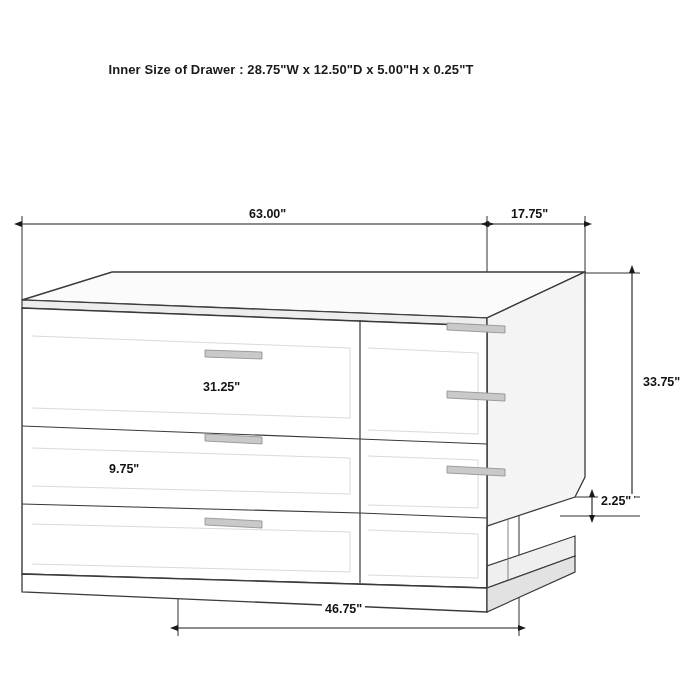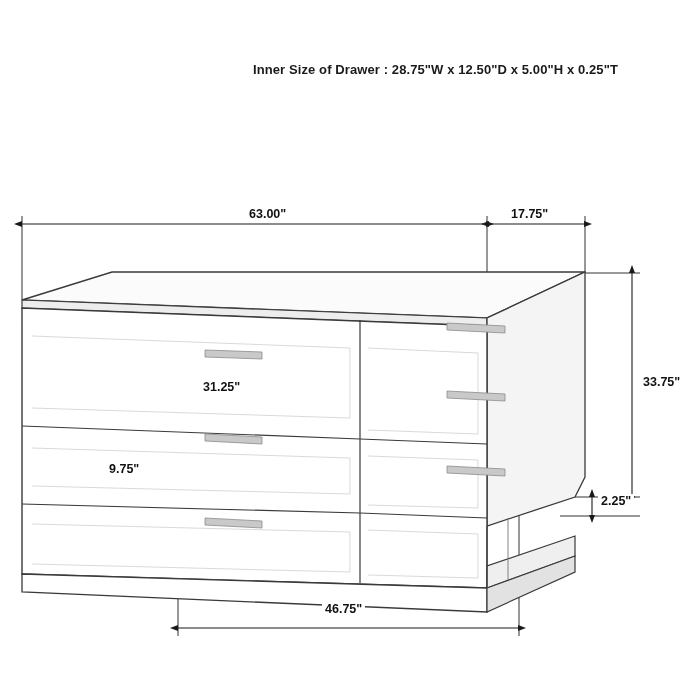--- a/index.html
+++ b/index.html
@@ -3,22 +3,22 @@
 <meta charset="utf-8">
 <style>
   html,body{margin:0;padding:0;}
   body{
     width:700px;height:700px;background:#ffffff;
     font-family:"Liberation Sans",sans-serif;
     position:relative;overflow:hidden;
   }
   #stage{position:absolute;left:0;top:0;width:700px;height:700px;}
   .title{
-    position:absolute;left:0;top:62px;width:582px;text-align:right;
-    font-size:13px;font-weight:bold;color:#1a1a1a;letter-spacing:0.1px;padding-left:36px;
+    position:absolute;left:0;top:62px;width:582px;text-align:center;
+    font-size:13px;font-weight:bold;color:#1a1a1a;letter-spacing:0.1px;
   }
   .dim-label{
     position:absolute;font-size:12.5px;font-weight:bold;color:#111;
     background:#ffffff;padding:0 3px;white-space:nowrap;
   }
   svg{position:absolute;left:0;top:0;}
 </style>
 </head>
 <body>
 

